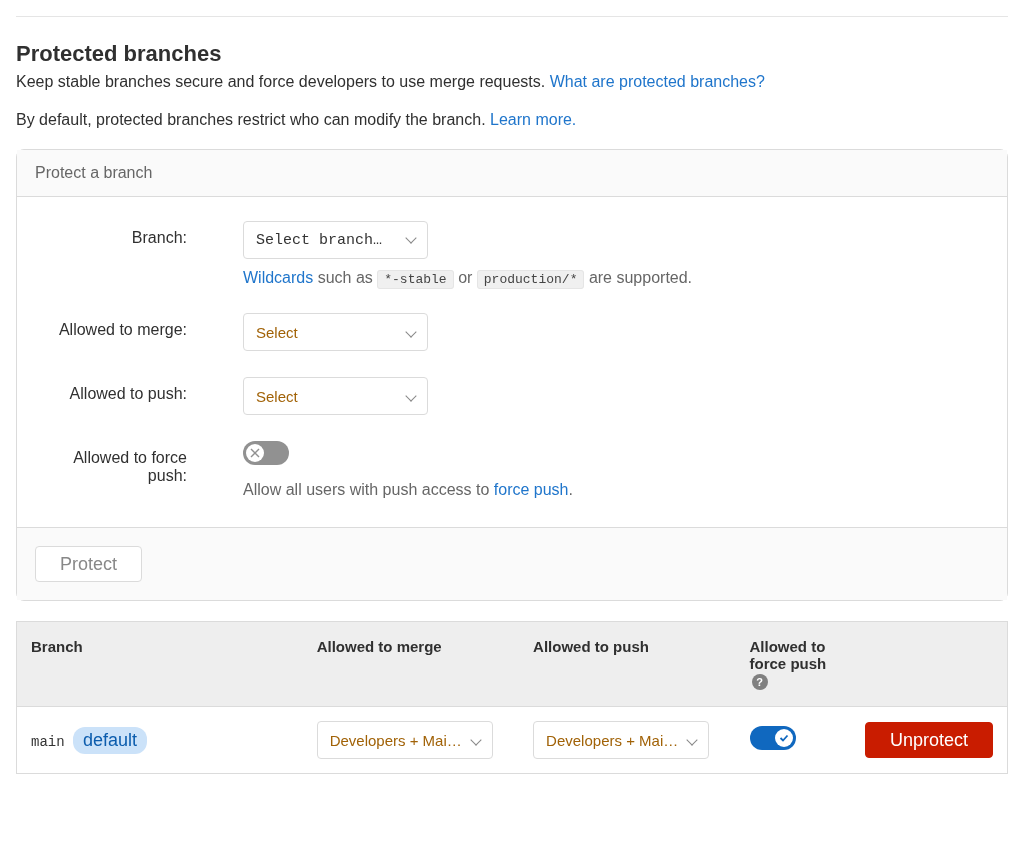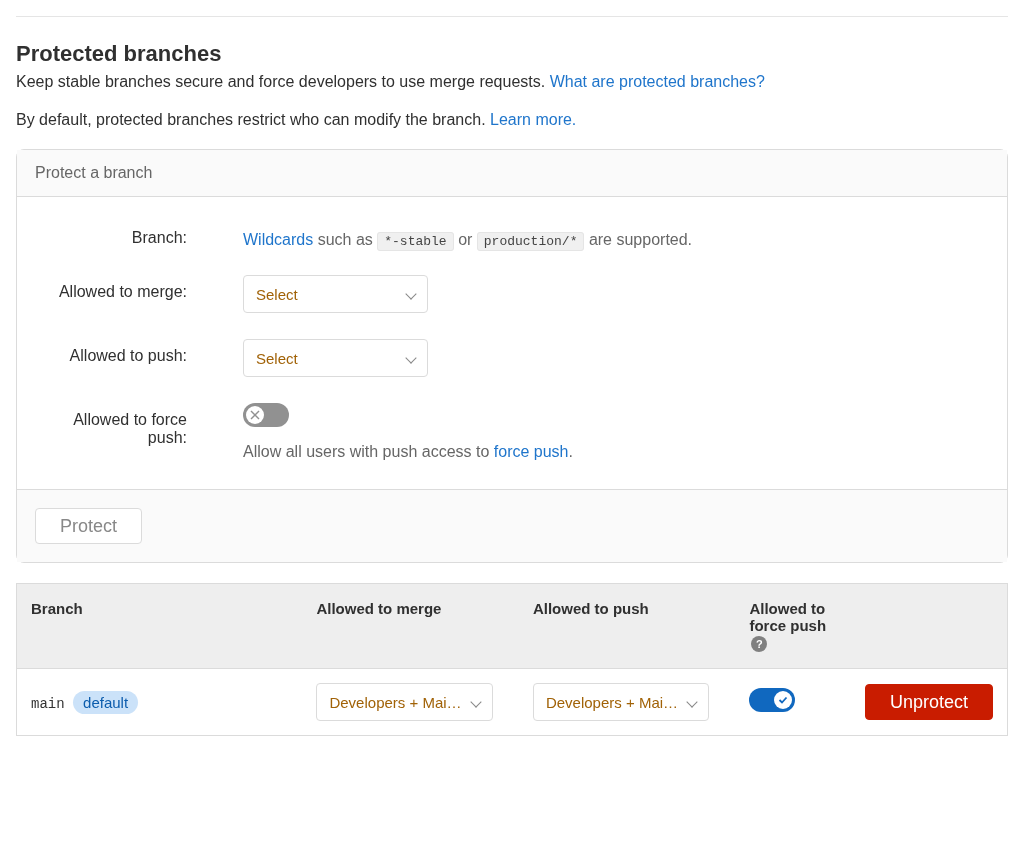--- a/index.html
+++ b/index.html
@@ -180,21 +180,21 @@
     padding: 14px;
     border-bottom: 1px solid #dbdbdb;
     vertical-align: middle;
   }
   .badge {
     display: inline-block;
     background: #cbe2f9;
     color: #0b5cad;
     border-radius: 12px;
     padding: 3px 10px;
-    font-size: 15px;
+    font-size: 18px;
     margin-left: 4px;
   }
   .mono-text {
     font-family: "SFMono-Regular", Consolas, "Liberation Mono", Menlo, monospace;
     font-size: 14px;
     color: #333;
   }
   .help-icon {
     display: inline-flex;
     width: 16px; height: 16px;
@@ -224,20 +224,24 @@
   <span>By default, protected branches restrict who can modify the branch. </span><a class="link">Learn more.</a>
 </p>
 
 <div class="card">
   <div class="card-header">Protect a branch</div>
   <div class="card-body">
 
     <div class="form-row">
       <div class="form-label">Branch:</div>
       <div class="form-control-wrap">
+        <div class="select-btn mono">
+          <span>Select branch…</span>
+          <span class="chev"></span>
+        </div>
         <div class="hint">
           <a class="link">Wildcards</a><span> such as </span><code class="inline">*-stable</code><span> or </span><code class="inline">production/*</code><span> are supported.</span>
         </div>
       </div>
     </div>
 
     <div class="form-row">
       <div class="form-label">Allowed to merge:</div>
       <div class="form-control-wrap">
         <div class="select-btn">

